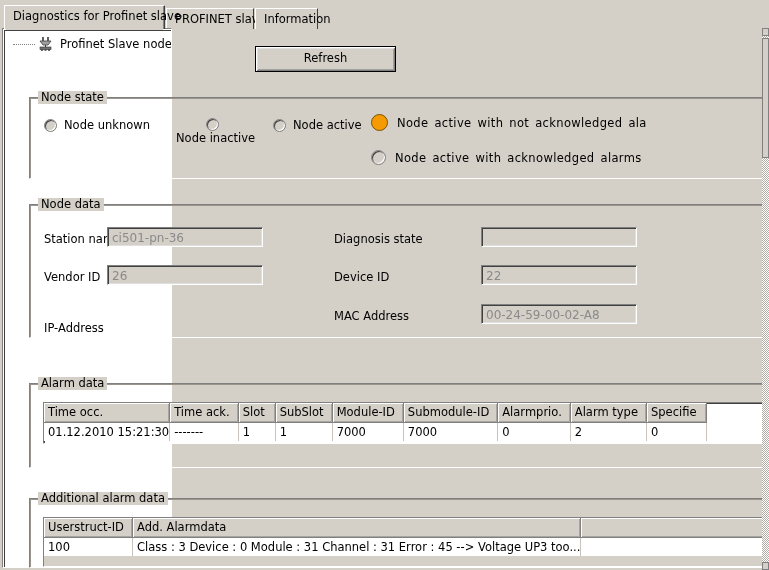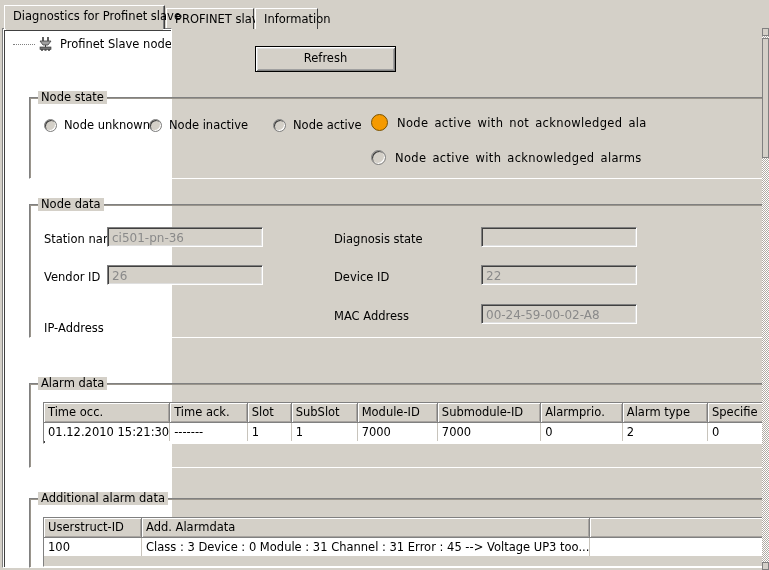--- a/index.html
+++ b/index.html
@@ -166,21 +166,21 @@
   }
   .grid table { border-collapse: collapse; table-layout: fixed; }
   .grid th {
     background: #d4d0c8;
     border-right: 1px solid #808080;
     border-bottom: 1px solid #808080;
     box-shadow: inset 1px 1px 0 #ffffff, inset -1px -1px 0 #a8a4a0;
     font-weight: normal;
     font-size: 11.5px;
     text-align: left;
-    padding: 2px 17px 2px 4px;
+    padding: 2px 8px 2px 4px;
     height: 19px;
     white-space: nowrap;
     overflow: hidden;
     cursor: default;
   }
   .grid td {
     background: #ffffff;
     border-right: 1px solid #c8c4bc;
     font-size: 11.5px;
     text-align: left;
@@ -237,21 +237,21 @@
 
   <div class="group" id="group-node-state">
     <div class="group-frame"></div>
     <div class="group-title">Node state</div>
 
     <div class="radio-row" style="left:14px; top:20px;">
       <span class="radio"></span>
       <span class="radio-label">Node unknown</span>
     </div>
 
-    <div class="radio-row" style="left:119px; top:20px;">
+    <div class="radio-row" style="left:146px; top:20px;flex-direction:column;">
       <span class="radio"></span>
       <span class="radio-label">Node inactive</span>
     </div>
 
     <div class="radio-row" style="left:243px; top:20px;">
       <span class="radio"></span>
       <span class="radio-label">Node active</span>
     </div>
 
     <div class="radio-row" style="left:341px; top:16px;">

